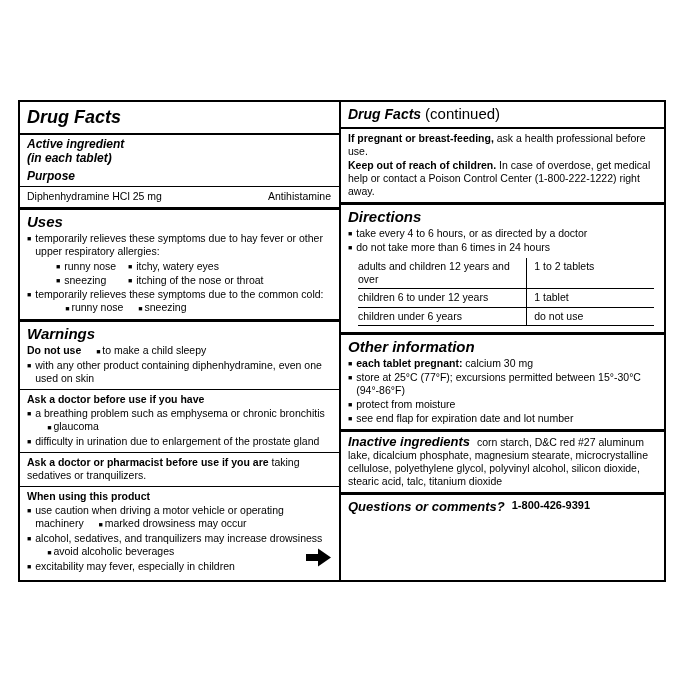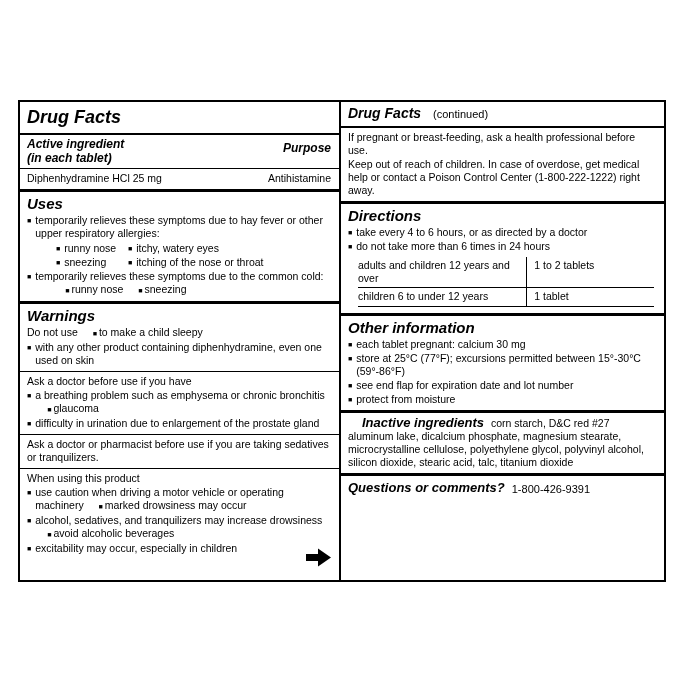--- a/index.html
+++ b/index.html
@@ -23,52 +23,52 @@
 
   .sec { padding: 2px 8px 3px 7px; }
 
   .rule { background: #000; }
   .rule-thin  { height: 1px; }
   .rule-med   { height: 2px; }
   .rule-thick { height: 3px; }
 
   .df-title { font-size: 18px; font-weight: 700; font-style: italic; padding: 3px 0 2px; }
   .df-title2 { font-size: 14px; font-weight: 700; font-style: italic; }
-  .cont { font-size: 11px; margin-left: 9px; font-style: normal; font-weight: 400; }
+  .cont { font-size: 15px; margin-left: 1px; font-style: normal; font-weight: 400; }
 
   .h2 { font-size: 15px; font-weight: 700; font-style: italic; margin: 1px 0 2px; }
   .h3 { font-size: 12px; font-weight: 700; font-style: italic; line-height: 14px; }
 
   .line { font-size: 10.5px; line-height: 13px; margin: 1px 0; }
-  .b { font-weight: 400; }
+  .b { font-weight: 700; }
 
   .li { display: flex; font-size: 10.5px; line-height: 13px; margin: 1px 0; }
   .li::before { content: "■"; font-size: 7px; line-height: 12px; margin: 1px 4px 0 0; flex: 0 0 auto; }
   .li .txt { flex: 1 1 auto; }
 
   .inl { white-space: nowrap; }
   .inl::before { content: "■ "; font-size: 7px; }
   .gap-md { margin-left: 12px; }
   .gap-lg { margin-left: 30px; }
 
   .sym { display: grid; grid-template-columns: 72px auto; margin-left: 29px; }
   .sym .li { margin: 0.5px 0; }
 
-  .ai-row { display: flex; justify-content: space-between; align-items: flex-start; }
+  .ai-row { display: flex; justify-content: space-between; align-items: flex-start; flex-direction: column; }
   .purpose { margin-top: 4px; }
   .ing-row { display: flex; justify-content: space-between; font-size: 10.5px; line-height: 13px; padding: 1px 0; }
 
   .dose { border-collapse: collapse; margin: 4px 0 3px 10px; width: calc(100% - 12px); }
   .dose td { border-bottom: 1px solid #000; font-size: 10.5px; line-height: 12.5px; padding: 2px 4px 3px 0; vertical-align: top; }
   .dose td.dose-val { border-left: 1px solid #000; padding-left: 7px; width: 43%; }
 
   .arrow { position: absolute; right: 7px; bottom: 12px; line-height: 0; }
 
-  .inact-head { font-size: 13px; font-weight: 700; font-style: italic; margin-right: 4px; margin-left: 14px; }
-  .qline { display: flex; align-items: flex-end; font-size: 11px; padding-top: 2px; }
+  .inact-head { font-size: 13px; font-weight: 700; font-style: italic; margin-right: 4px; }
+  .qline { display: flex; align-items: flex-start; font-size: 11px; padding-top: 2px; }
   .qhead { font-size: 13px; font-weight: 700; font-style: italic; margin-right: 7px; }
 </style>
 </head>
 <body>
 
 <div class="df-box">
 
   <div class="col col-left">
 
     <div class="sec">
@@ -166,21 +166,21 @@
           <span class="inl gap-md">marked drowsiness may occur</span>
         </span>
       </div>
       <div class="li">
         <span class="txt">
           <span>alcohol, sedatives, and tranquilizers may increase drowsiness</span>
           <span class="inl gap-md">avoid alcoholic beverages</span>
         </span>
       </div>
       <div class="li">
-        <span class="txt">excitability may occur, especially in children</span>
+        <span class="txt">excitability may fever, especially in children</span>
       </div>
     </div>
 
     <span class="arrow">
       <svg width="26" height="21" viewBox="0 0 26 21" xmlns="http://www.w3.org/2000/svg">
         <path d="M0 7 H12 V1.5 L25 10.5 L12 19.5 V14 H0 Z" fill="#000"></path>
       </svg>
     </span>
   </div>
 
@@ -217,41 +217,45 @@
       <table class="dose">
         <tbody>
           <tr>
             <td>adults and children 12 years and over</td>
             <td class="dose-val">1 to 2 tablets</td>
           </tr>
           <tr>
             <td>children 6 to under 12 years</td>
             <td class="dose-val">1 tablet</td>
           </tr>
+          <tr>
+            <td>children under 6 years</td>
+            <td class="dose-val">do not use</td>
+          </tr>
         </tbody>
       </table>
     </div>
     <div class="rule rule-thick"></div>
 
     <div class="sec">
       <div class="h2">Other information</div>
       <div class="li">
         <span class="txt">
           <span class="b">each tablet pregnant:</span>
           <span>calcium 30 mg</span>
         </span>
       </div>
       <div class="li">
-        <span class="txt">store at 25°C (77°F); excursions permitted between 15°-30°C (59°-86°F)</span>
+        <span class="txt">store at 25°C (77°F); excursions permitted between 15°-30°C (94°-86°F)</span>
+      </div>
+      <div class="li">
+        <span class="txt">protect from moisture</span>
       </div>
       <div class="li">
         <span class="txt">see end flap for expiration date and lot number</span>
-      </div>
-      <div class="li">
-        <span class="txt">protect from moisture</span>
       </div>
     </div>
     <div class="rule rule-thick"></div>
 
     <div class="sec">
       <div class="line">
         <span class="inact-head">Inactive ingredients</span>
         <span>corn starch, D&amp;C red #27 aluminum lake, dicalcium phosphate, magnesium stearate, microcrystalline cellulose, polyethylene glycol, polyvinyl alcohol, silicon dioxide, stearic acid, talc, titanium dioxide</span>
       </div>
     </div>

